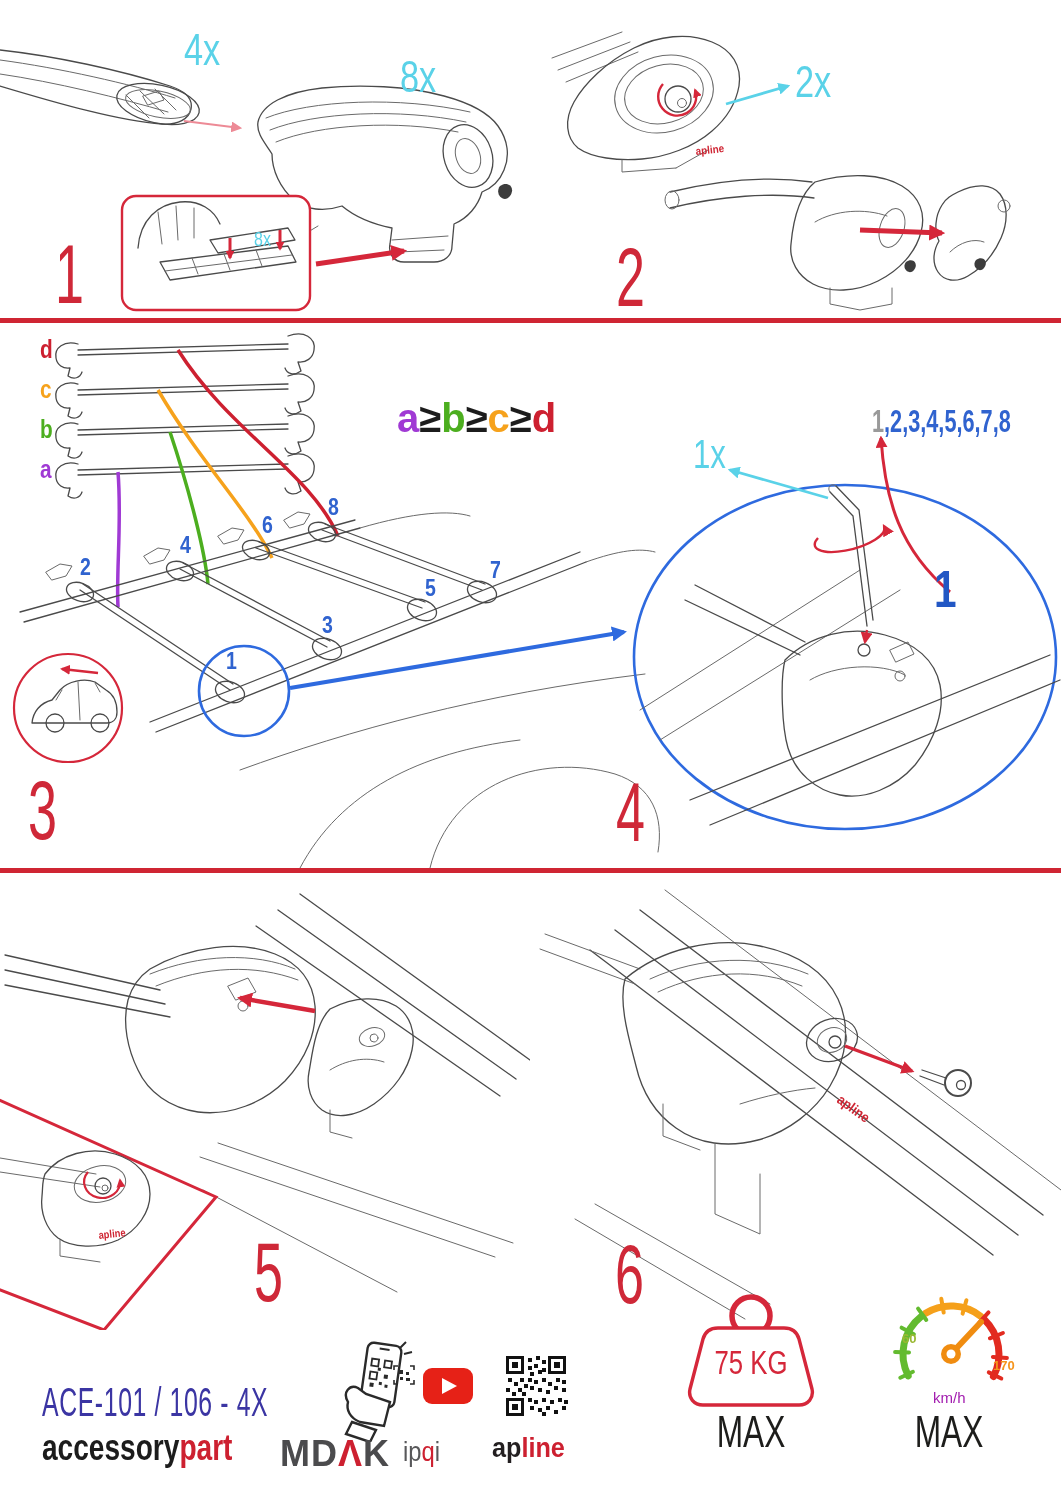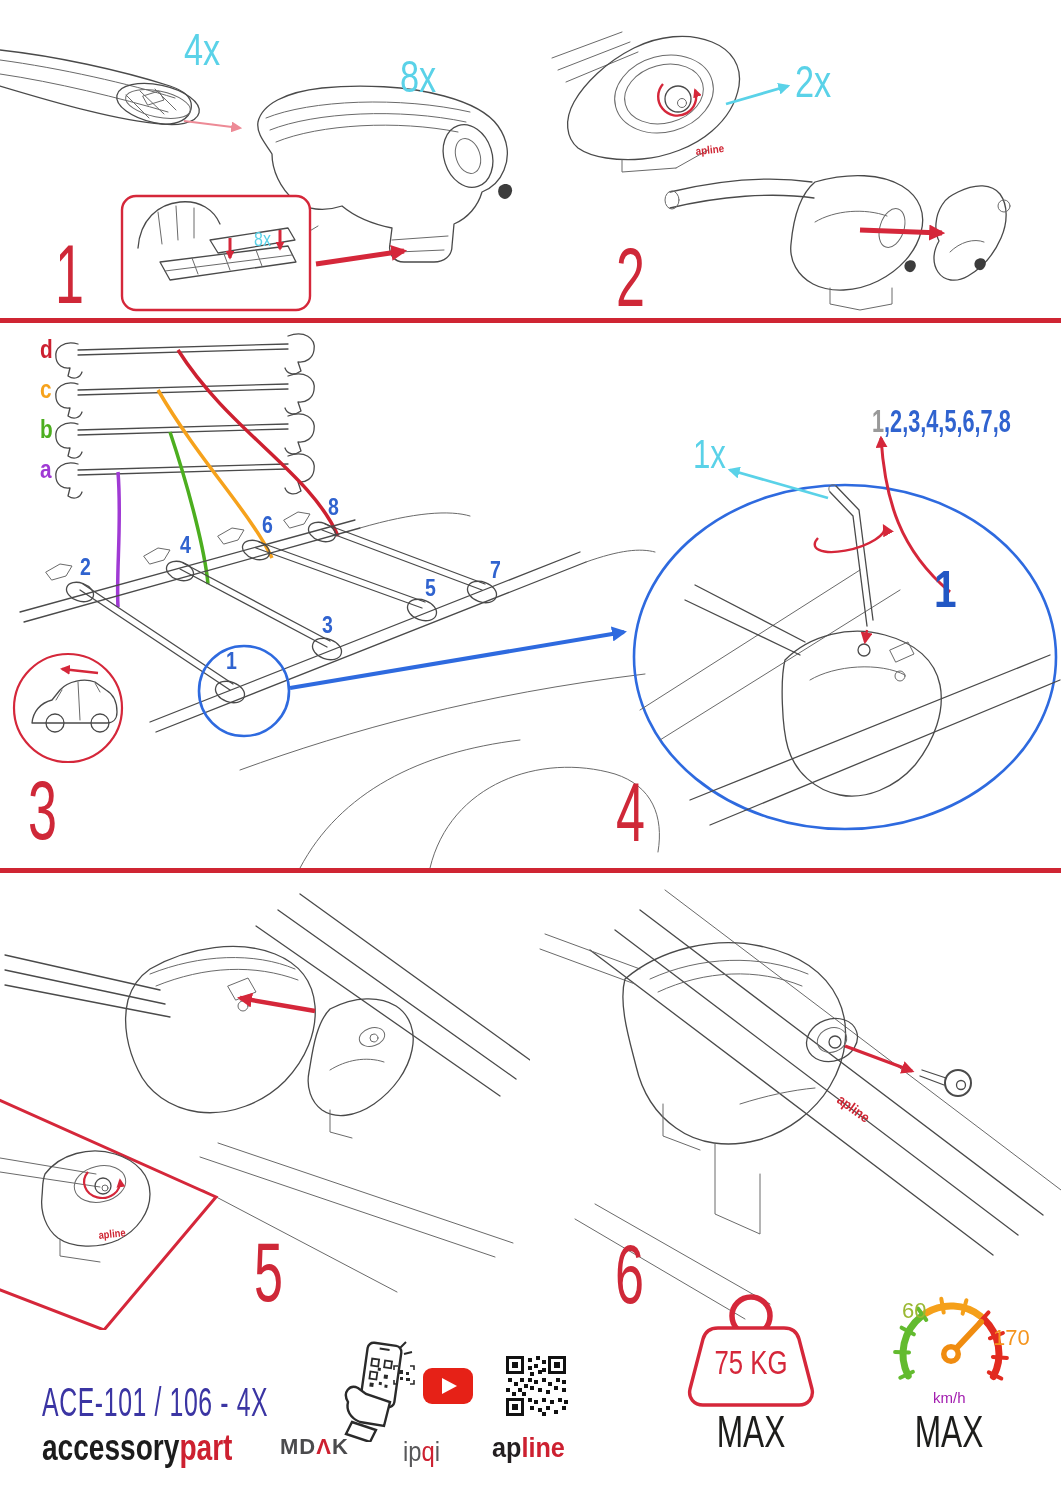--- a/index.html
+++ b/index.html
@@ -15,26 +15,26 @@
   .posnum{font-size:23px;font-weight:700;color:#3063cf;transform:scaleX(0.85);transform-origin:0 0;}
   .barlabel{font-size:26px;font-weight:700;transform:scaleX(0.8);transform-origin:0 0;}
   .c-purple{color:#a03ad4}.c-green{color:#4cae1f}.c-orange{color:#f6a21c}.c-red{color:#cd2030}
   .c-black{color:#1c1c1c}.c-gray{color:#9a9a9a}.c-blue{color:#3063cf}
   .order{font-size:40px;font-weight:700;}
   .seq{font-size:31px;font-weight:700;transform:scaleX(0.7);transform-origin:0 0;}
   .big1{font-size:52px;font-weight:700;color:#2257c4;transform:scaleX(0.78);transform-origin:0 0;}
   .brandmark{color:#cf2533;font-weight:700;font-size:11px;transform-origin:0 0;}
   .model{font-size:40px;color:#3b35a3;letter-spacing:1px;transform:scaleX(0.62);transform-origin:0 0;}
   .brand{font-size:36px;font-weight:700;transform:scaleX(0.78);transform-origin:0 0;}
-  .mdak{font-size:22px;font-weight:700;color:#4b4b4d;letter-spacing:1px;}
+  .mdak{font-size:36px;font-weight:700;color:#4b4b4d;letter-spacing:1px;}
   .ipqi{font-size:28px;font-weight:400;color:#58585a;transform:scaleX(0.85);transform-origin:0 0;}
   .apline{font-size:28px;font-weight:700;color:#231f20;transform:scaleX(0.9);transform-origin:0 0;}
   .maxlabel{font-size:44px;font-weight:400;color:#1d1d1b;transform:scaleX(0.72);transform-origin:50% 0;text-align:center;}
   .kgval{font-size:33px;font-weight:400;color:#d5273a;transform:scaleX(0.78);transform-origin:50% 0;text-align:center;}
-  .gnum{font-size:22px;font-weight:400;}
+  .gnum{font-size:13px;font-weight:700;margin-top:32px;}
   .divider{position:absolute;left:0;width:1061px;height:5px;background:#cf2533;}
 </style>
 </head>
 <body>
 
 <div id="sheet">
 
   <svg style="left:0;top:0" width="530" height="318" viewBox="0 0 530 318">
     <defs>
       <marker id="h1b" viewBox="0 0 10 10" refX="8" refY="5" markerWidth="16" markerHeight="16" markerUnits="userSpaceOnUse" orient="auto">
@@ -215,20 +215,23 @@
       <circle class="k" cx="55" cy="401" r="9"></circle>
         <circle class="k" cx="100" cy="401" r="9"></circle>
       <path class="k2" d="M62,368 L56,378 M95,361 L100,370 M78,360 L80,398"></path>
       <line x1="98" y1="351" x2="62" y2="347" stroke="#d5273a" stroke-width="2.6" marker-end="url(#h3s)"></line>
     </g>
   </svg>
   <div class="t barlabel c-red" style="left:40px;top:336px">d</div>
   <div class="t barlabel c-orange" style="left:40px;top:376px">c</div>
   <div class="t barlabel c-green" style="left:40px;top:416px">b</div>
   <div class="t barlabel c-purple" style="left:40px;top:456px">a</div>
+  <div class="t order" style="left:397px;top:398px">
+    <span class="c-purple">a</span><span class="c-black">≥</span><span class="c-green">b</span><span class="c-black">≥</span><span class="c-orange">c</span><span class="c-black">≥</span><span class="c-red">d</span>
+  </div>
   <div class="t posnum" style="left:226px;top:650px">1</div>
   <div class="t posnum" style="left:80px;top:556px">2</div>
   <div class="t posnum" style="left:322px;top:614px">3</div>
   <div class="t posnum" style="left:180px;top:534px">4</div>
   <div class="t posnum" style="left:425px;top:577px">5</div>
   <div class="t posnum" style="left:262px;top:514px">6</div>
   <div class="t posnum" style="left:490px;top:559px">7</div>
   <div class="t posnum" style="left:328px;top:496px">8</div>
   <div class="t stepnum" style="left:28px;top:768px">3</div>
 

